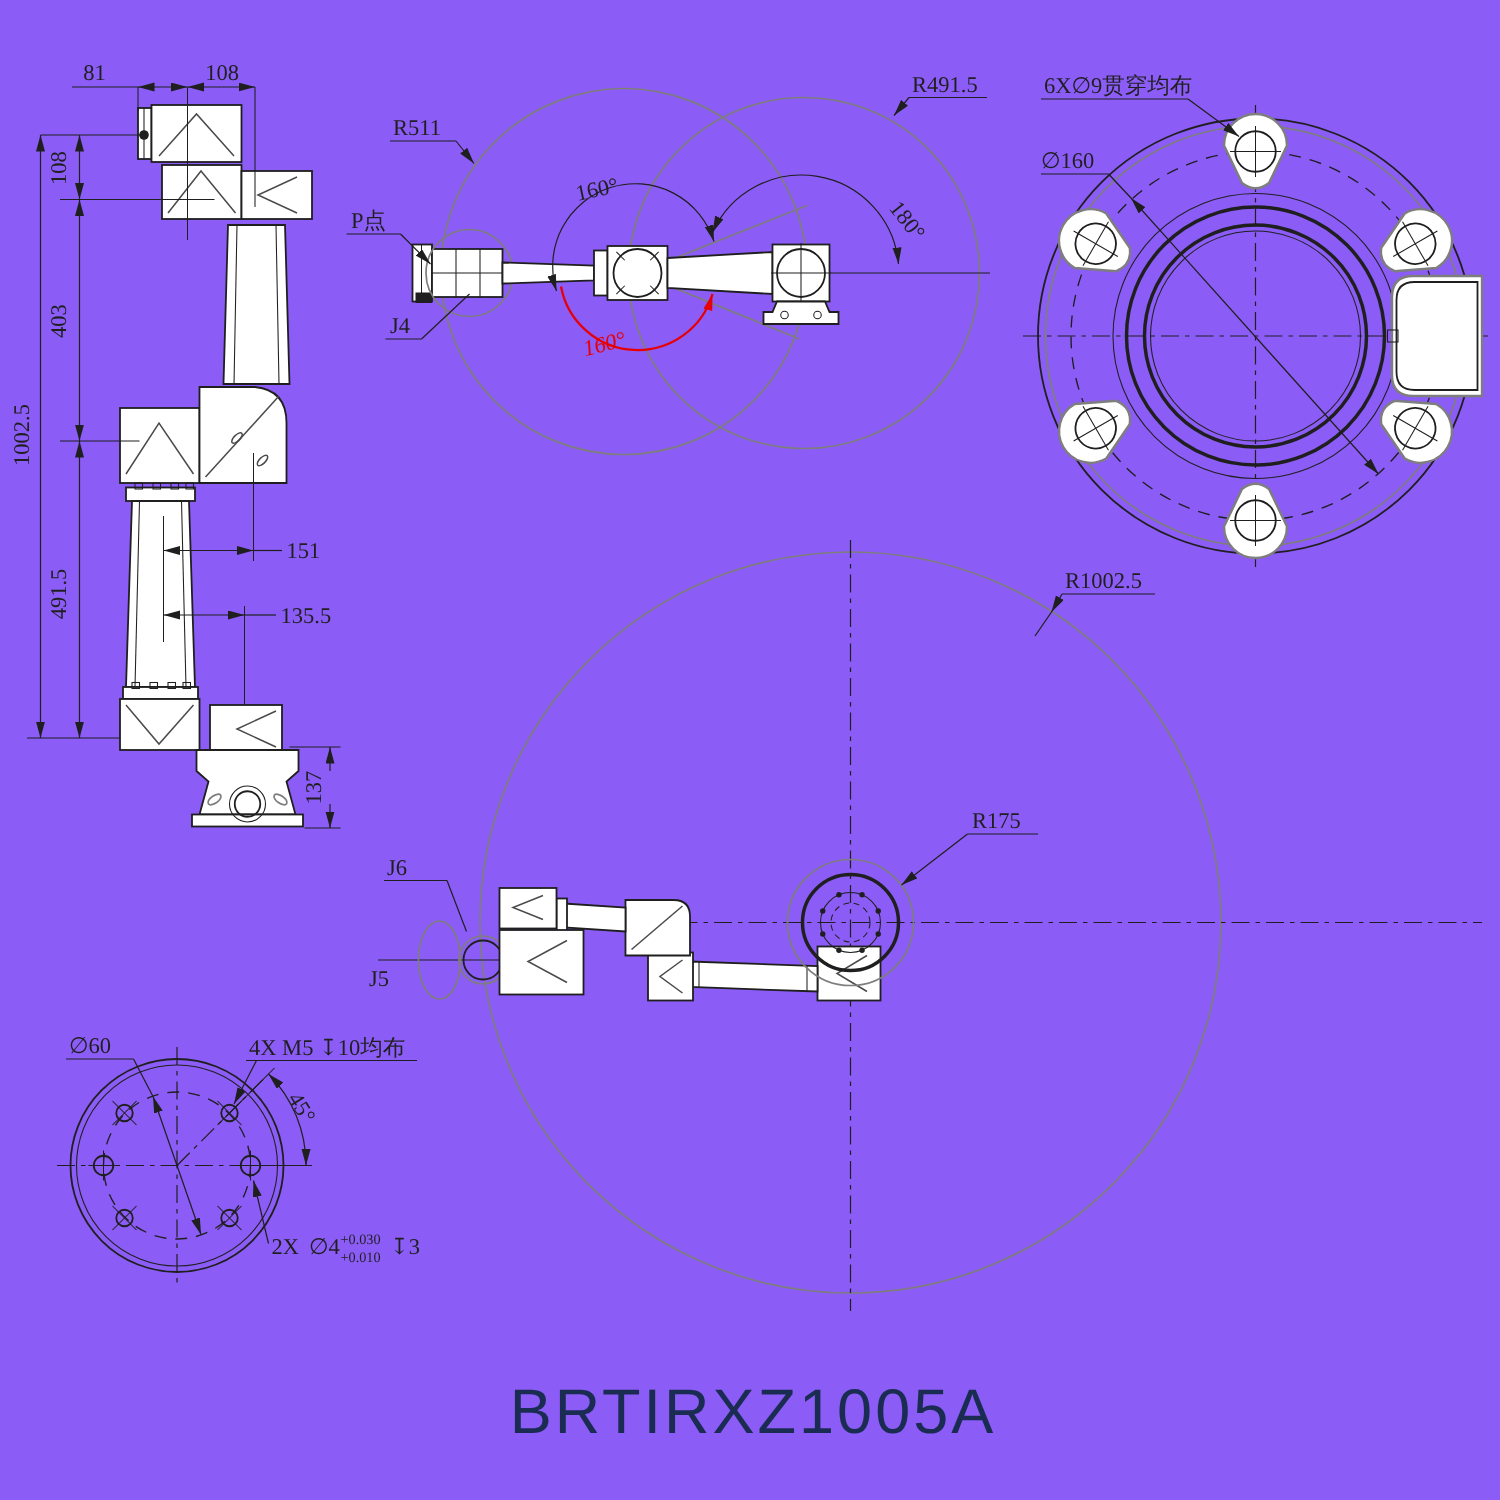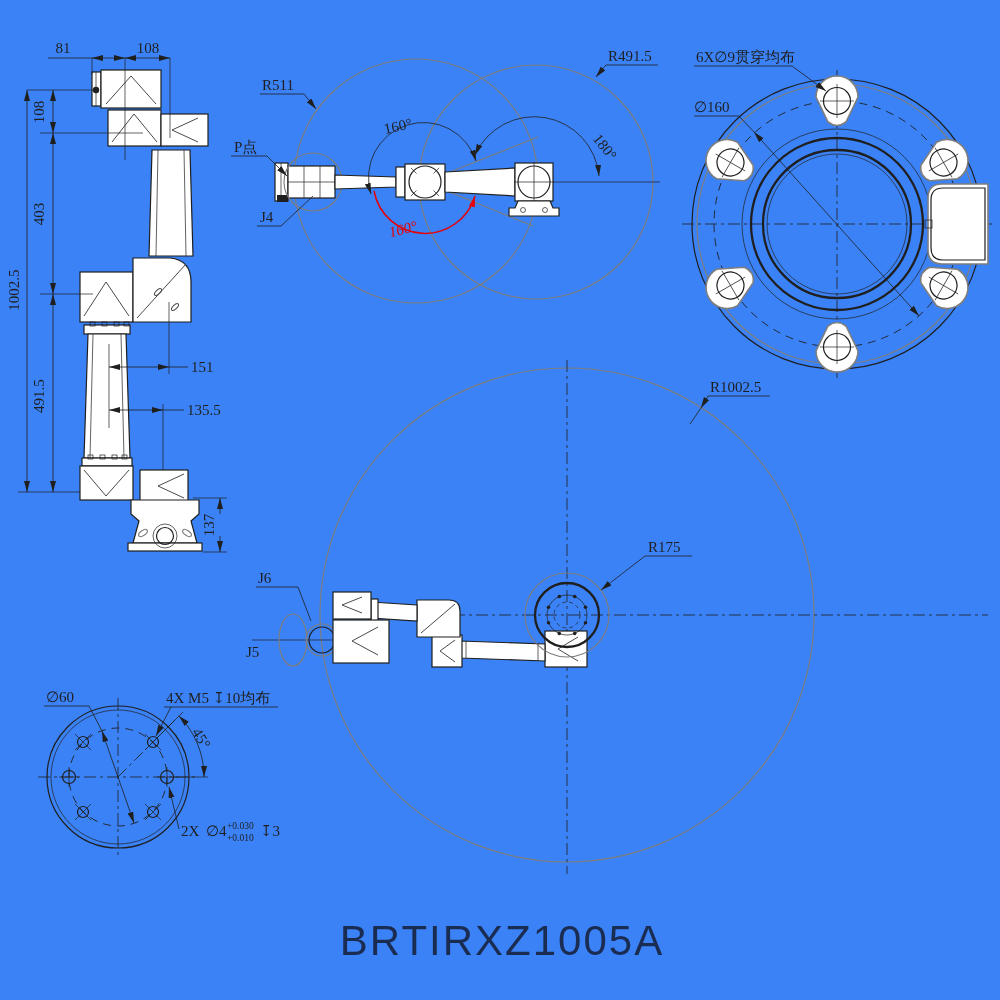--- a/index.html
+++ b/index.html
@@ -1,16 +1,16 @@
 <!DOCTYPE html>
 <html><head>
 <meta charset="utf-8">
 <style>
   html,body{margin:0;padding:0;background:#ffffff;}
-  .stage{width:1000px;height:1000px;position:relative;background:#3b82f6;overflow:hidden;}
+  .stage{width:1000px;height:1000px;position:relative;background:#8b5cf6;overflow:hidden;}
   svg{display:block;}
   svg text{font-family:"Liberation Serif","DejaVu Serif",serif;font-size:15px;fill:#1f1f1f;}
   .t-sm{font-size:9.5px;}
   .t-red{fill:#e60005;font-style:italic;}
   .t-title{font-family:"Liberation Sans","DejaVu Sans",sans-serif;font-size:42px;fill:#1a2c52;letter-spacing:2px;}
   .ol{stroke:#1f1f1f;fill:#fff;stroke-width:1.2;stroke-linejoin:miter;}
   .ln{stroke:#1f1f1f;fill:none;stroke-width:1.2;}
   .bold{stroke:#1f1f1f;fill:none;stroke-width:2.3;}
   .thin{stroke:#1f1f1f;fill:none;stroke-width:0.7;}
   .dim{stroke:#1f1f1f;fill:none;stroke-width:0.8;}

